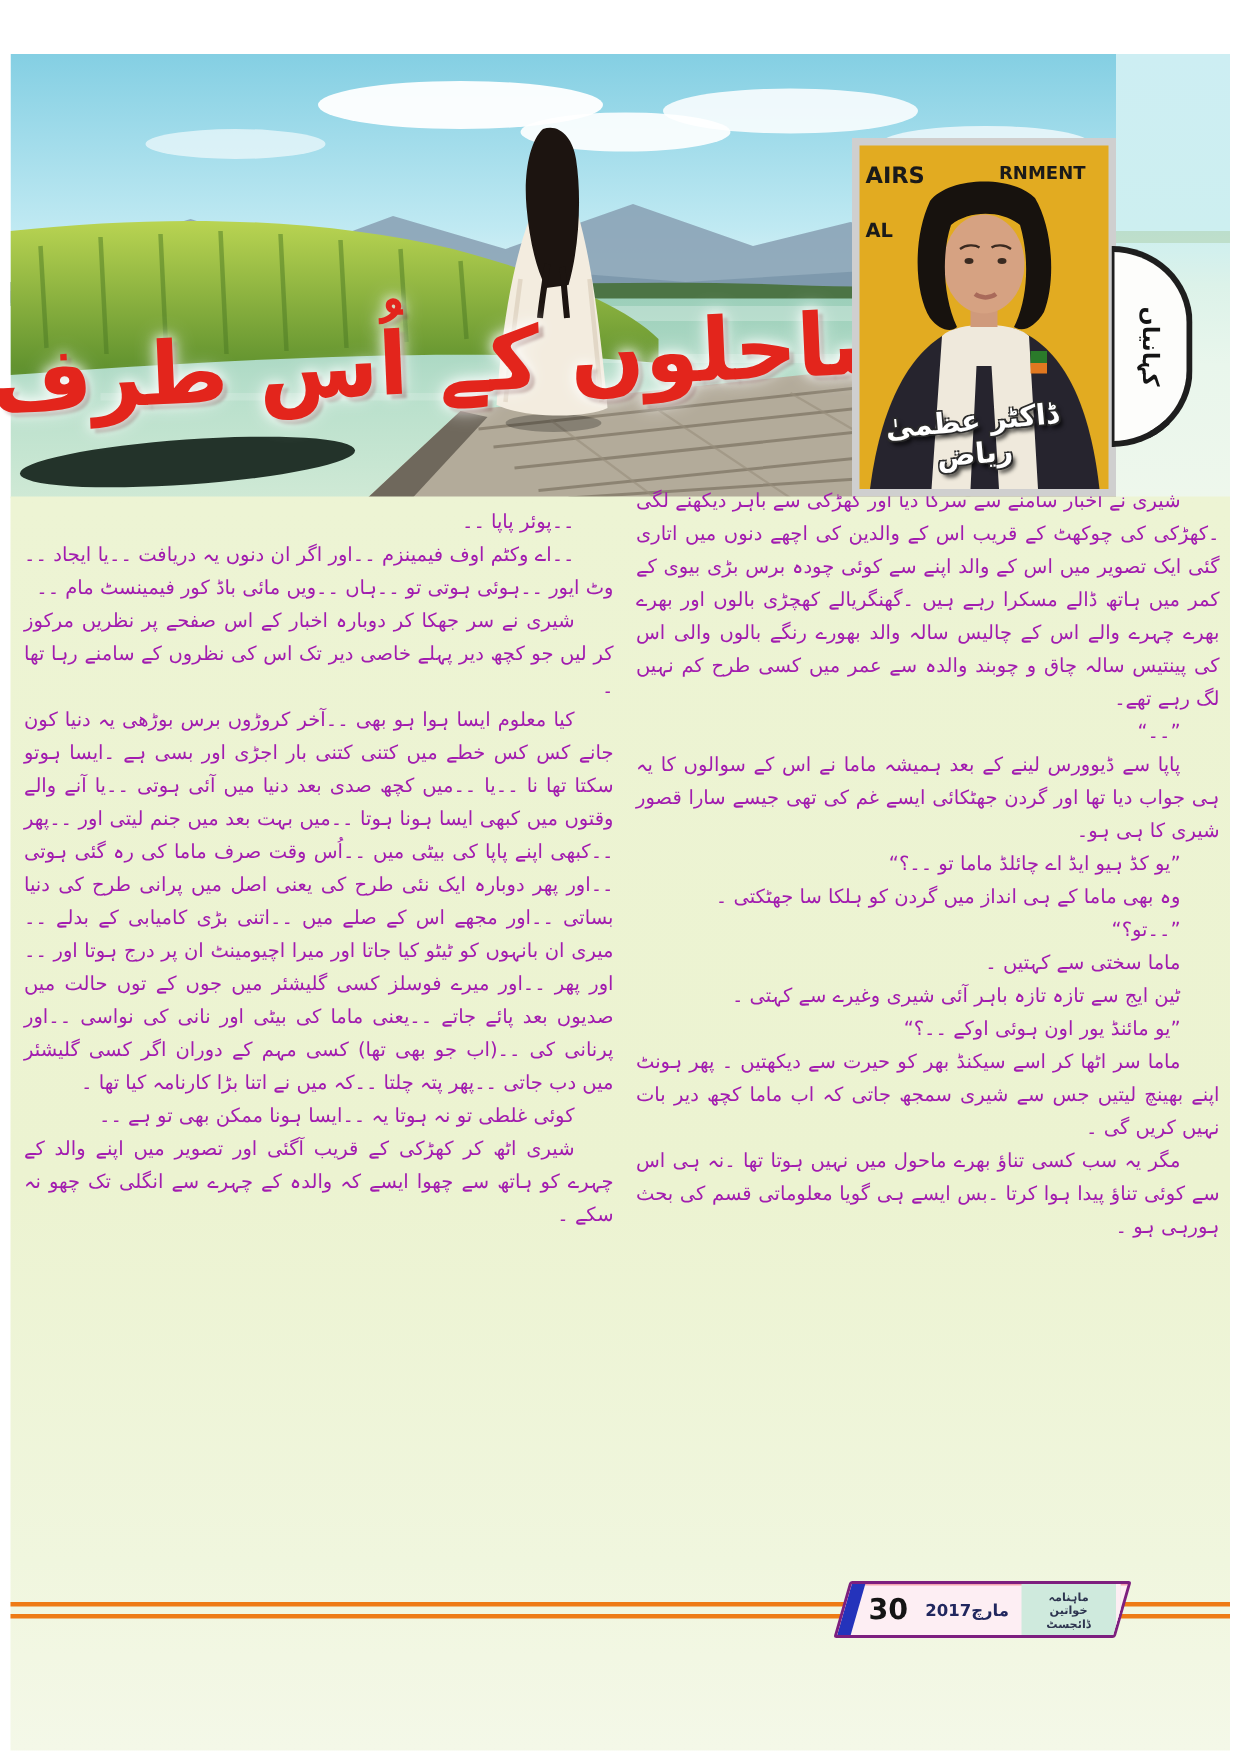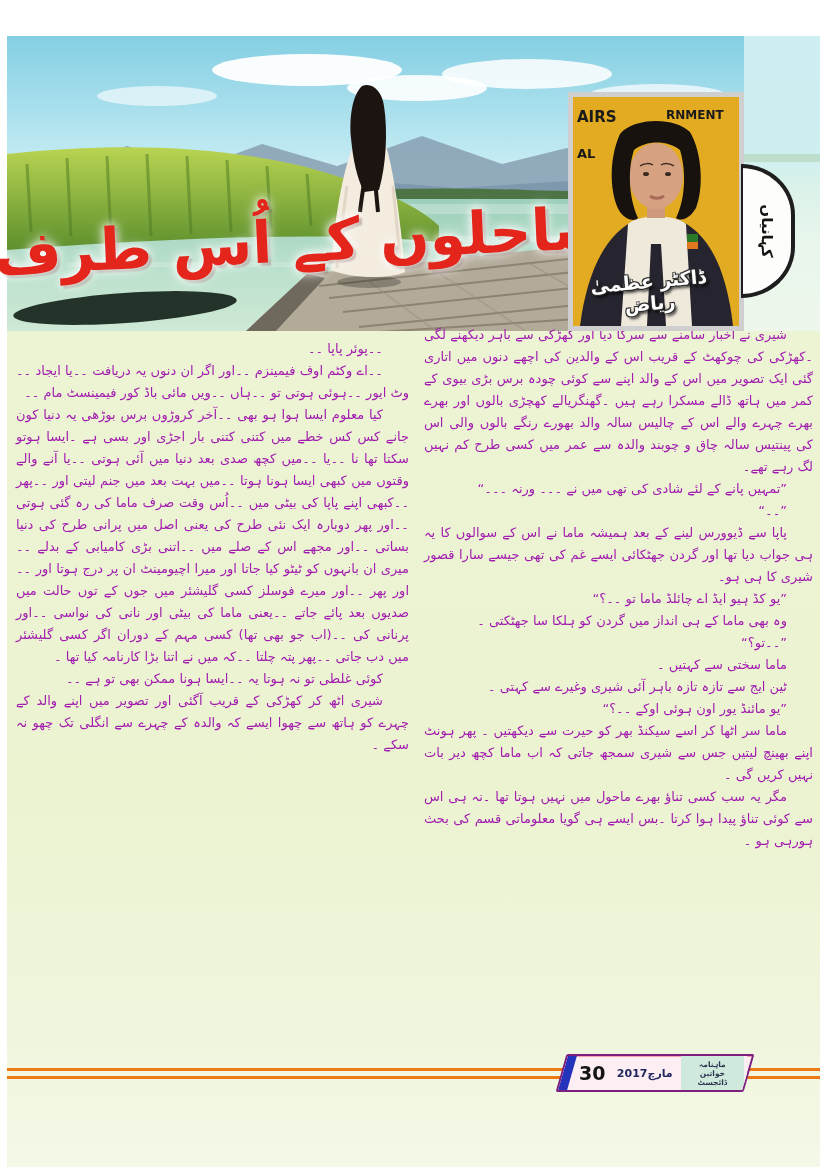--- a/index.html
+++ b/index.html
@@ -185,36 +185,36 @@
       <rect x="119" y="150" width="11" height="7" fill="#e07820"></rect>
     </g>
   </svg>
 
   <div class="author">ڈاکٹر عظمیٰ ریاض</div>
 
   <div class="green-bg"></div>
 
   <div class="col col-right">
     <p>شیری نے اخبار سامنے سے سرکا دیا اور کھڑکی سے باہر دیکھنے لگی ۔کھڑکی کی چوکھٹ کے قریب اس کے والدین کی اچھے دنوں میں اتاری گئی ایک تصویر میں اس کے والد اپنے سے کوئی چودہ برس بڑی بیوی کے کمر میں ہاتھ ڈالے مسکرا رہے ہیں ۔گھنگریالے کھچڑی بالوں اور بھرے بھرے چہرے والے اس کے چالیس سالہ والد بھورے رنگے بالوں والی اس کی پینتیس سالہ چاق و چوبند والدہ سے عمر میں کسی طرح کم نہیں لگ رہے تھے۔</p>
-    <p>”تمہیں پانے کے لئے شادی کی تھی میں نے ۔۔۔ ورنہ ۔۔۔“</p>
     <p>”۔۔“</p>
     <p>پاپا سے ڈیوورس لینے کے بعد ہمیشہ ماما نے اس کے سوالوں کا یہ ہی جواب دیا تھا اور گردن جھٹکائی ایسے غم کی تھی جیسے سارا قصور شیری کا ہی ہو۔</p>
     <p>”یو کڈ ہیو ایڈ اے چائلڈ ماما تو ۔۔؟“</p>
     <p>وہ بھی ماما کے ہی انداز میں گردن کو ہلکا سا جھٹکتی ۔</p>
     <p>”۔۔تو؟“</p>
     <p>ماما سختی سے کہتیں ۔</p>
     <p>ٹین ایج سے تازہ تازہ باہر آئی شیری وغیرے سے کہتی ۔</p>
     <p>”یو مائنڈ یور اون ہوئی اوکے ۔۔؟“</p>
     <p>ماما سر اٹھا کر اسے سیکنڈ بھر کو حیرت سے دیکھتیں ۔ پھر ہونٹ اپنے بھینچ لیتیں جس سے شیری سمجھ جاتی کہ اب ماما کچھ دیر بات نہیں کریں گی ۔</p>
     <p>مگر یہ سب کسی تناؤ بھرے ماحول میں نہیں ہوتا تھا ۔نہ ہی اس سے کوئی تناؤ پیدا ہوا کرتا ۔بس ایسے ہی گویا معلوماتی قسم کی بحث ہورہی ہو ۔</p>
   </div>
 
   <div class="col col-left">
     <p>۔۔پوئر پاپا ۔۔</p>
     <p>۔۔اے وکٹم اوف فیمینزم ۔۔اور اگر ان دنوں یہ دریافت ۔۔یا ایجاد ۔۔وٹ ایور ۔۔ہوئی ہوتی تو ۔۔ہاں ۔۔ویں مائی باڈ کور فیمینسٹ مام ۔۔</p>
+    <p>شیری نے سر جھکا کر دوبارہ اخبار کے اس صفحے پر نظریں مرکوز کر لیں جو کچھ دیر پہلے خاصی دیر تک اس کی نظروں کے سامنے رہا تھا ۔</p>
     <p>کیا معلوم ایسا ہوا ہو بھی ۔۔آخر کروڑوں برس بوڑھی یہ دنیا کون جانے کس کس خطے میں کتنی کتنی بار اجڑی اور بسی ہے ۔ایسا ہوتو سکتا تھا نا ۔۔یا ۔۔میں کچھ صدی بعد دنیا میں آئی ہوتی ۔۔یا آنے والے وقتوں میں کبھی ایسا ہونا ہوتا ۔۔میں بہت بعد میں جنم لیتی اور ۔۔پھر ۔۔کبھی اپنے پاپا کی بیٹی میں ۔۔اُس وقت صرف ماما کی رہ گئی ہوتی ۔۔اور پھر دوبارہ ایک نئی طرح کی یعنی اصل میں پرانی طرح کی دنیا بساتی ۔۔اور مجھے اس کے صلے میں ۔۔اتنی بڑی کامیابی کے بدلے ۔۔میری ان بانہوں کو ٹیٹو کیا جاتا اور میرا اچیومینٹ ان پر درج ہوتا اور ۔۔اور پھر ۔۔اور میرے فوسلز کسی گلیشئر میں جوں کے توں حالت میں صدیوں بعد پائے جاتے ۔۔یعنی ماما کی بیٹی اور نانی کی نواسی ۔۔اور پرنانی کی ۔۔(اب جو بھی تھا) کسی مہم کے دوران اگر کسی گلیشئر میں دب جاتی ۔۔پھر پتہ چلتا ۔۔کہ میں نے اتنا بڑا کارنامہ کیا تھا ۔</p>
     <p>کوئی غلطی تو نہ ہوتا یہ ۔۔ایسا ہونا ممکن بھی تو ہے ۔۔</p>
     <p>شیری اٹھ کر کھڑکی کے قریب آگئی اور تصویر میں اپنے والد کے چہرے کو ہاتھ سے چھوا ایسے کہ والدہ کے چہرے سے انگلی تک چھو نہ سکے ۔</p>
   </div>
 
   <div class="rule rule-1"></div>
   <div class="rule rule-2"></div>
 
   <div class="badge">
     <div class="slash"></div>

